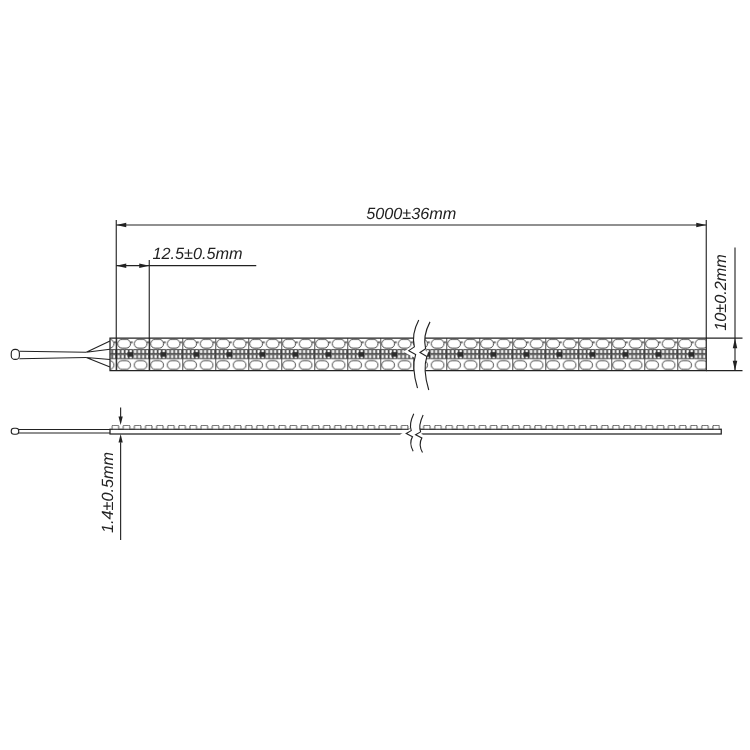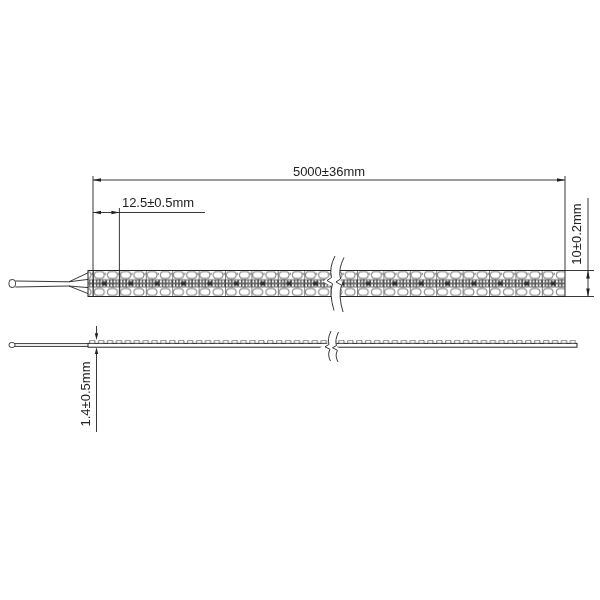--- a/index.html
+++ b/index.html
@@ -1,20 +1,20 @@
 <!DOCTYPE html>
 <html style="--line: #222222; --bg: #ffffff;"><head>
 <meta charset="utf-8">
 <style>
   :root{
     --line:#222222;
     --bg:#ffffff;
   }
   html,body{margin:0;padding:0;width:600px;height:600px;background:var(--bg);overflow:hidden;}
-  .stage{width:600px;height:600px;position:relative;font-family:"Liberation Sans",sans-serif;}
+  .stage{width:600px;height:600px;position:relative;font-family:"Liberation Sans",sans-serif;font-style:italic;}
   svg{display:block;}
   
   .ln{stroke:var(--line);stroke-width:1;fill:none;}
   .thin{stroke:var(--line);stroke-width:0.9;fill:none;}
   .arr{fill:var(--line);stroke:none;}
   .po{fill:#ffffff;stroke:#2b2b2b;stroke-width:0.7;}
   .pf{fill:#2b2b2b;stroke:none;}
   .whiteout{stroke:#ffffff;fill:none;stroke-linecap:butt;}
   .dimtext{font-family:"Liberation Sans",sans-serif;font-size:13px;fill:var(--line);}
 </style>

